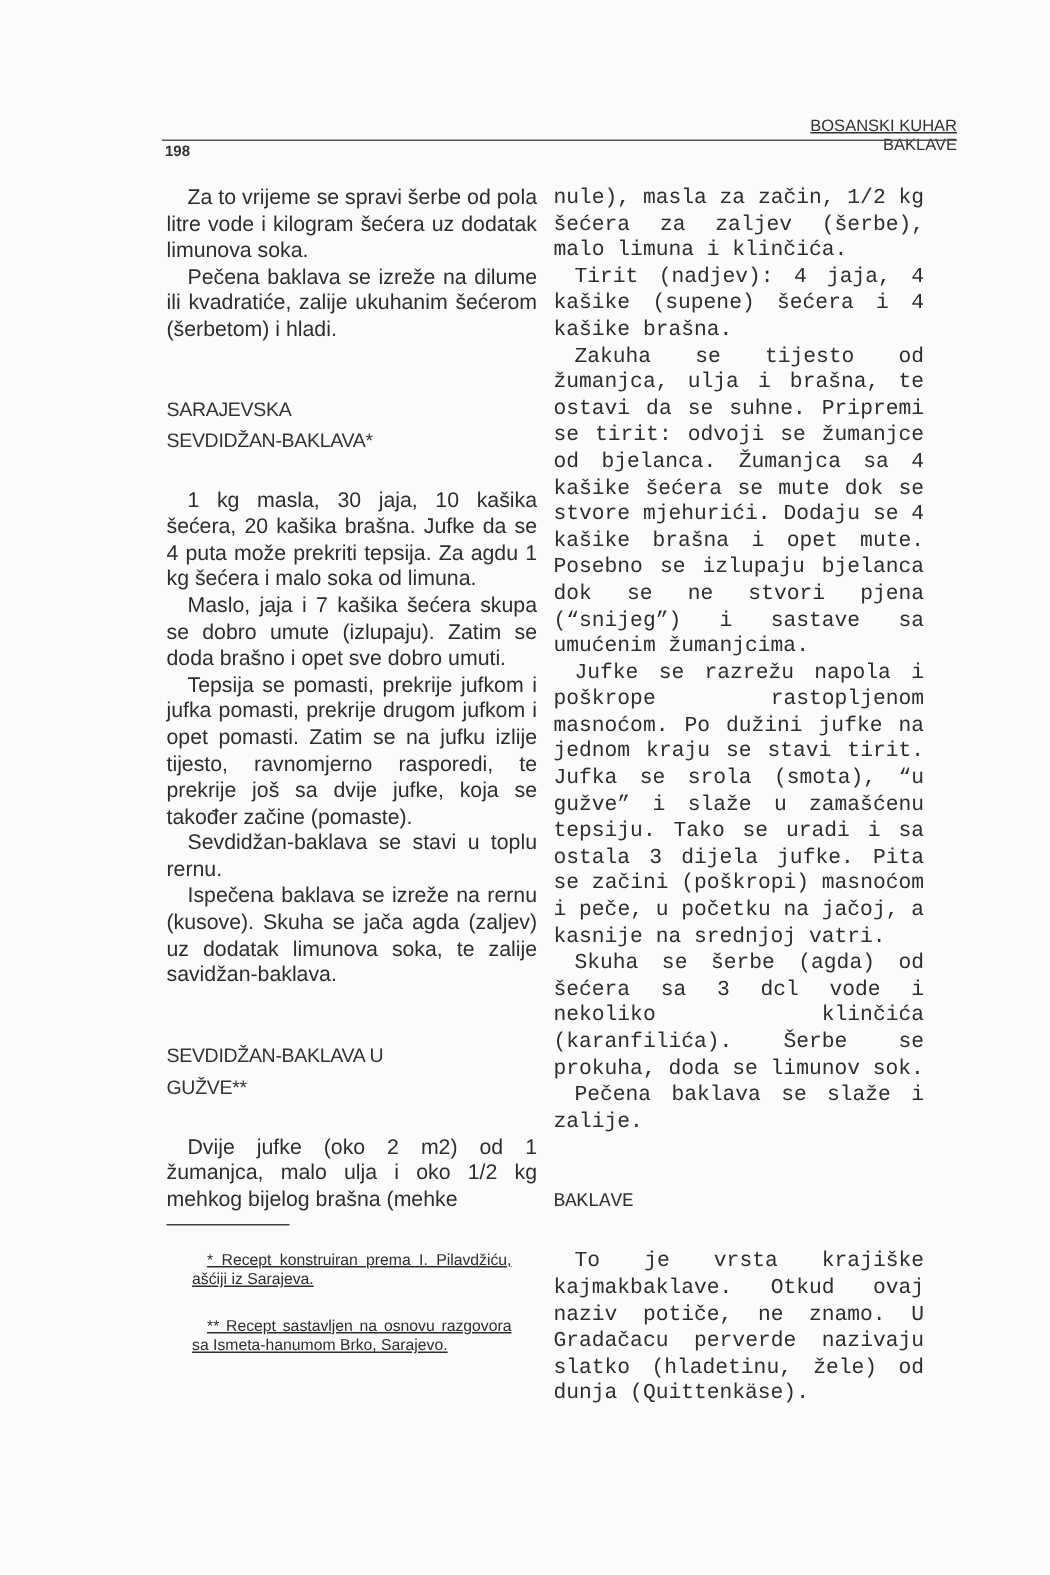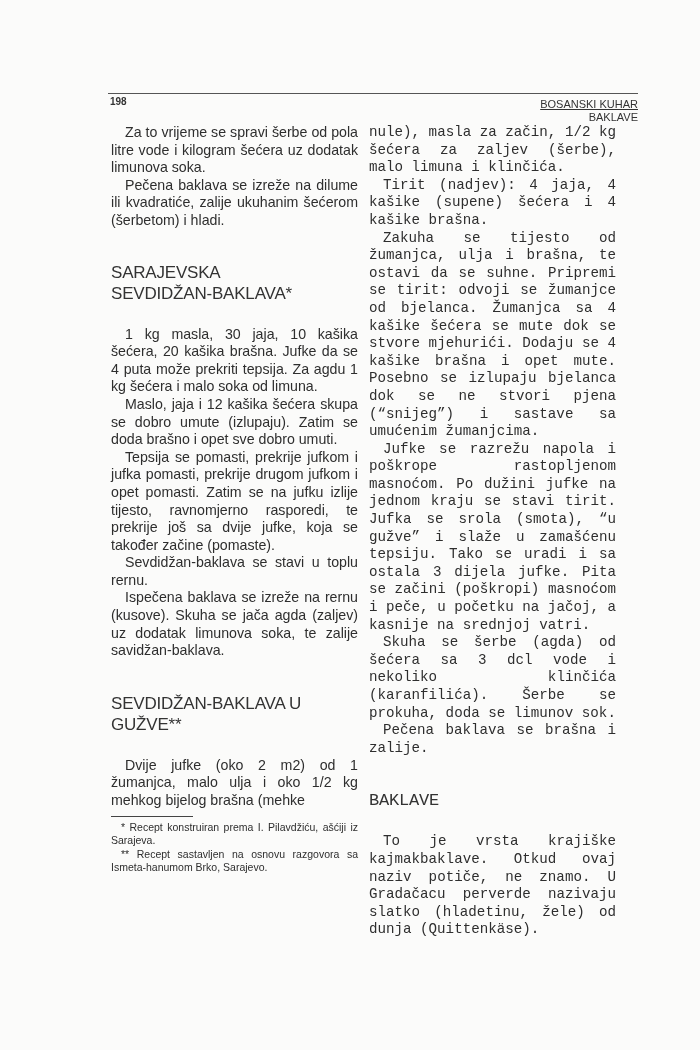--- a/index.html
+++ b/index.html
@@ -8,48 +8,48 @@
     background: #fbfbfa;
     font-family: "Liberation Sans", sans-serif;
     color: #2e2e2e;
     position: relative;
     overflow: hidden;
   }
   .header-right {
     position: absolute; left: 400px; top: 78px; width: 238px;
     text-align: right; font-size: 11px; line-height: 13px; color: #333;
   }
-  .header-right .t1 { text-decoration: underline; text-underline-offset: 1px; margin-top: 20px; }
+  .header-right .t1 { text-decoration: underline; text-underline-offset: 1px; }
   .header-rule {
     position: absolute; left: 108px; top: 93px; width: 530px; height: 0;
     border-top: 1.5px solid #555;
   }
   .page-number {
     position: absolute; left: 110px; top: 96px;
     font-size: 10px; font-weight: bold; color: #333;
   }
   .col {
     position: absolute; top: 124px; width: 247px;
     font-size: 14.2px; line-height: 17.6px;
     text-align: justify; color: #2e2e2e;
   }
   .col-left { left: 111px; }
   .col-right { left: 369px; font-family: Liberation Mono, monospace; }
   .col p { margin: 0; text-indent: 14px; }
   .col p.noindent { text-indent: 0; }
   .col h2 {
-    font-weight: normal; font-size: 17px; line-height: 21px;
+    font-weight: normal; font-size: 13px; line-height: 21px;
     margin: 0; color: #333; letter-spacing: -0.2px;
   }
   .spacer-a { height: 32px; }
   .spacer-b { height: 22px; }
   .spacer-c { height: 33px; }
   .fn-rule { width: 82px; border-top: 1.3px solid #444; margin: 6px 0 4px 0; }
   .footnote { font-size: 10.5px; line-height: 13.5px; text-align: justify; }
-  .footnote p { margin: 0; text-indent: 10px; }
+  .footnote p { margin: 17px; text-indent: 10px; text-decoration: underline; }
 </style>
 </head>
 <body>
 
 <div class="header-right">
   <div class="t1">BOSANSKI KUHAR</div>
   <div class="t2">BAKLAVE</div>
 </div>
 <div class="header-rule"></div>
 <div class="page-number">198</div>
@@ -57,21 +57,21 @@
 <div class="col col-left">
   <p>Za to vrijeme se spravi šerbe od pola litre vode i kilogram šećera uz dodatak limunova soka.</p>
   <p>Pečena baklava se izreže na dilume ili kvadratiće, zalije ukuhanim šećerom (šerbetom) i hladi.</p>
   <div class="spacer-a"></div>
   <h2>
     <span>SARAJEVSKA</span><br>
     <span>SEVDIDŽAN-BAKLAVA*</span>
   </h2>
   <div class="spacer-b"></div>
   <p>1 kg masla, 30 jaja, 10 kašika šećera, 20 kašika brašna. Jufke da se 4 puta može prekriti tepsija. Za agdu 1 kg šećera i malo soka od limuna.</p>
-  <p>Maslo, jaja i 12 kašika šećera skupa se dobro umute (izlupaju). Zatim se doda brašno i opet sve dobro umuti.</p>
+  <p>Maslo, jaja i 7 kašika šećera skupa se dobro umute (izlupaju). Zatim se doda brašno i opet sve dobro umuti.</p>
   <p>Tepsija se pomasti, prekrije jufkom i jufka pomasti, prekrije drugom jufkom i opet pomasti. Zatim se na jufku izlije tijesto, ravnomjerno rasporedi, te prekrije još sa dvije jufke, koja se također začine (pomaste).</p>
   <p>Sevdidžan-baklava se stavi u toplu rernu.</p>
   <p>Ispečena baklava se izreže na rernu (kusove). Skuha se jača agda (zaljev) uz dodatak limunova soka, te zalije savidžan-baklava.</p>
   <div class="spacer-c"></div>
   <h2>
     <span>SEVDIDŽAN-BAKLAVA U</span><br>
     <span>GUŽVE**</span>
   </h2>
   <div class="spacer-b"></div>
   <p>Dvije jufke (oko 2 m2) od 1 žumanjca, malo ulja i oko 1/2 kg mehkog bijelog brašna (mehke</p>
@@ -81,18 +81,18 @@
     <p>** Recept sastavljen na osnovu razgovora sa Ismeta-hanumom Brko, Sarajevo.</p>
   </div>
 </div>
 
 <div class="col col-right">
   <p class="noindent">nule), masla za začin, 1/2 kg šećera za zaljev (šerbe), malo limuna i klinčića.</p>
   <p>Tirit (nadjev): 4 jaja, 4 kašike (supene) šećera i 4 kašike brašna.</p>
   <p>Zakuha se tijesto od žumanjca, ulja i brašna, te ostavi da se suhne. Pripremi se tirit: odvoji se žumanjce od bjelanca. Žumanjca sa 4 kašike šećera se mute dok se stvore mjehurići. Dodaju se 4 kašike brašna i opet mute. Posebno se izlupaju bjelanca dok se ne stvori pjena (“snijeg”) i sastave sa umućenim žumanjcima.</p>
   <p>Jufke se razrežu napola i poškrope rastopljenom masnoćom. Po dužini jufke na jednom kraju se stavi tirit. Jufka se srola (smota), “u gužve” i slaže u zamašćenu tepsiju. Tako se uradi i sa ostala 3 dijela jufke. Pita se začini (poškropi) masnoćom i peče, u početku na jačoj, a kasnije na srednjoj vatri.</p>
   <p>Skuha se šerbe (agda) od šećera sa 3 dcl vode i nekoliko klinčića (karanfilića). Šerbe se prokuha, doda se limunov sok.</p>
-  <p>Pečena baklava se brašna i zalije.</p>
+  <p>Pečena baklava se slaže i zalije.</p>
   <div class="spacer-c"></div>
   <h2>BAKLAVE</h2>
   <div class="spacer-b"></div>
   <p>To je vrsta krajiške kajmakbaklave. Otkud ovaj naziv potiče, ne znamo. U Gradačacu perverde nazivaju slatko (hladetinu, žele) od dunja (Quittenkäse).</p>
 </div>
 
 </body></html>

